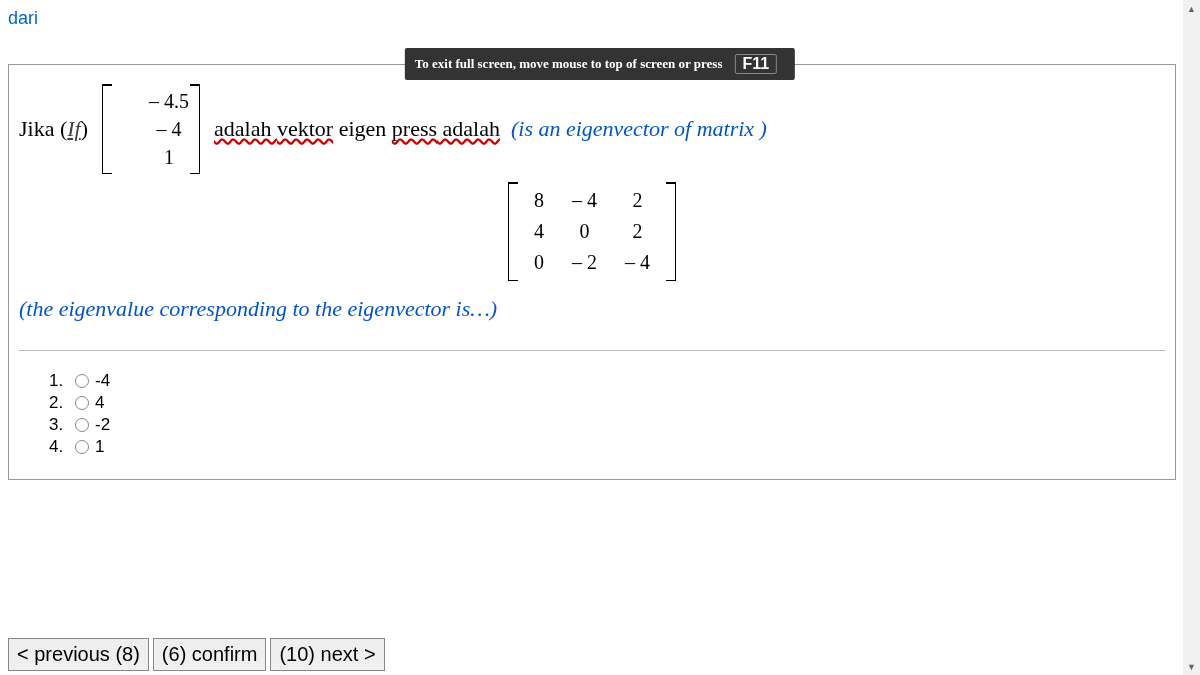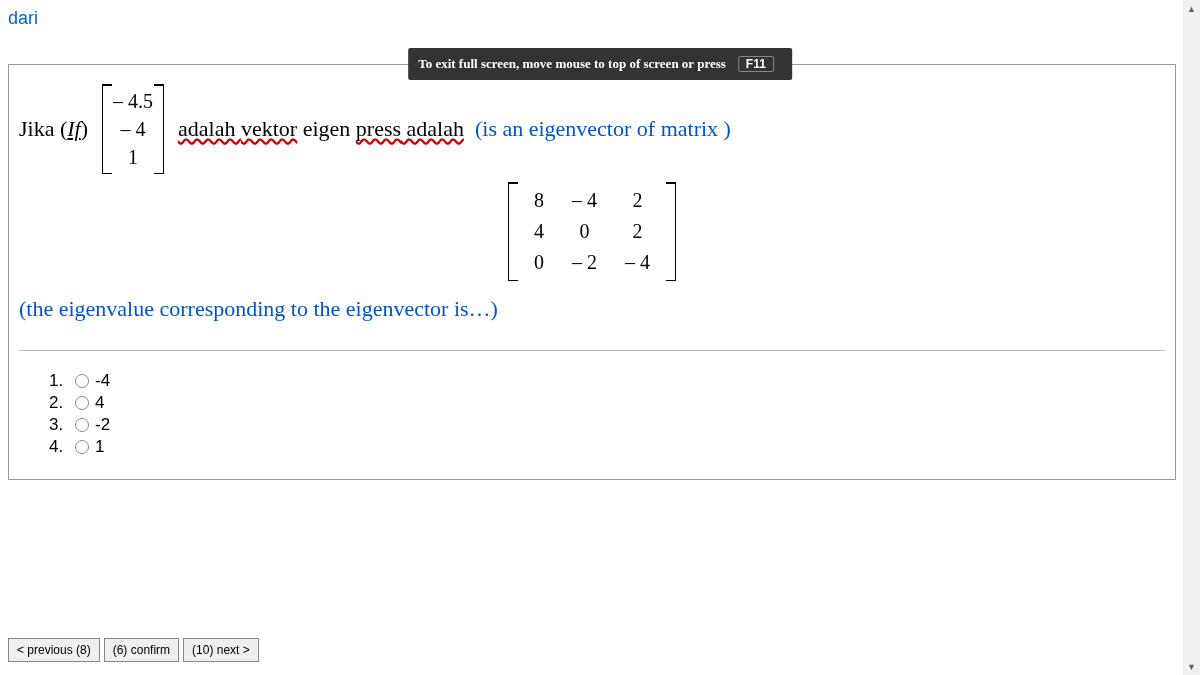--- a/index.html
+++ b/index.html
@@ -59,41 +59,41 @@
     border-radius: 2px;
   }
   .fullscreen-notice-text {
     padding: 8px 10px;
     font-family: Liberation Serif, serif;
   }
   .f11-box {
     border: 1px solid #888;
     padding: 0 7px;
     margin: 5px 18px 5px 2px;
-    font-size: 12px;
+    font-size: 16px;
     border-radius: 2px;
   }
   .question-box {
     position: absolute;
     top: 64px;
     left: 8px;
     right: 24px;
     border: 1px solid #999;
     padding: 22px 10px 20px 10px;
   }
   .prompt-row {
     display: flex;
     align-items: center;
     flex-wrap: wrap;
   }
   .serif { font-family: "Times New Roman", Times, serif; font-size: 22px; }
   .italic { font-style: italic; }
-  .iflink { color: #000000; text-decoration: underline; font-style: italic; }
+  .iflink { color: #404040; text-decoration: underline; font-style: italic; }
   .wavy { text-decoration: underline wavy #c00; text-decoration-skip-ink: none; }
-  .blue-italic { color: #0055cc; }
+  .blue-italic { color: #0055cc; font-style: italic; }
   .col-vec {
     display: inline-block;
     position: relative;
     margin: 0 18px;
     padding: 0 6px;
   }
   .bracket-l, .bracket-r {
     position: absolute;
     top: -3px;
     bottom: -3px;
@@ -102,21 +102,21 @@
   .bracket-l { left: -4px; border-left: 1.5px solid #000; }
   .bracket-l::before, .bracket-l::after {
     content:""; position:absolute; left:0; width:9px; height:1.5px; background:#000;
   }
   .bracket-l::before{top:0;} .bracket-l::after{bottom:0;}
   .bracket-r { right: -4px; border-right: 1.5px solid #000; }
   .bracket-r::before, .bracket-r::after {
     content:""; position:absolute; right:0; width:9px; height:1.5px; background:#000;
   }
   .bracket-r::before{top:0;} .bracket-r::after{bottom:0;}
-  .col-vec .cell { text-align:center; font-family:"Times New Roman",serif; font-size:20px; line-height:1.4; min-width:42px; white-space:nowrap;}
+  .col-vec .cell { text-align:center; font-family:"Times New Roman",serif; font-size:20px; line-height:1.4; min-width:42px; white-space:nowrap;margin-left:36px;}
   .matrix-3 {
     display:inline-block; position:relative; margin: 10px auto; padding:0 8px;
   }
   .matrix-3 table { border-collapse: collapse; }
   .matrix-3 td {
     font-family:"Times New Roman",serif; font-size:20px;
     text-align:center; padding: 4px 14px; white-space:nowrap;
   }
   .matrix-wrap { text-align:center; margin-top: 4px; margin-bottom: 4px;}
   .prompt2 { margin-top: 6px; }
@@ -131,21 +131,21 @@
   .nav-buttons {
     position: absolute;
     left: 8px;
     top: 638px;
     display: flex;
     gap: 0;
   }
   .nav-btn {
     border: 1px solid #888;
     background: #efefef;
-    font-size: 12px;
+    font-size: 20px;
     font-family: Arial, sans-serif;
     padding: 4px 8px;
     cursor: pointer;
     margin-right: 4px;
   }
 </style>
 </head>
 <body>
 
 <a href="#" class="info-link">dari</a>

